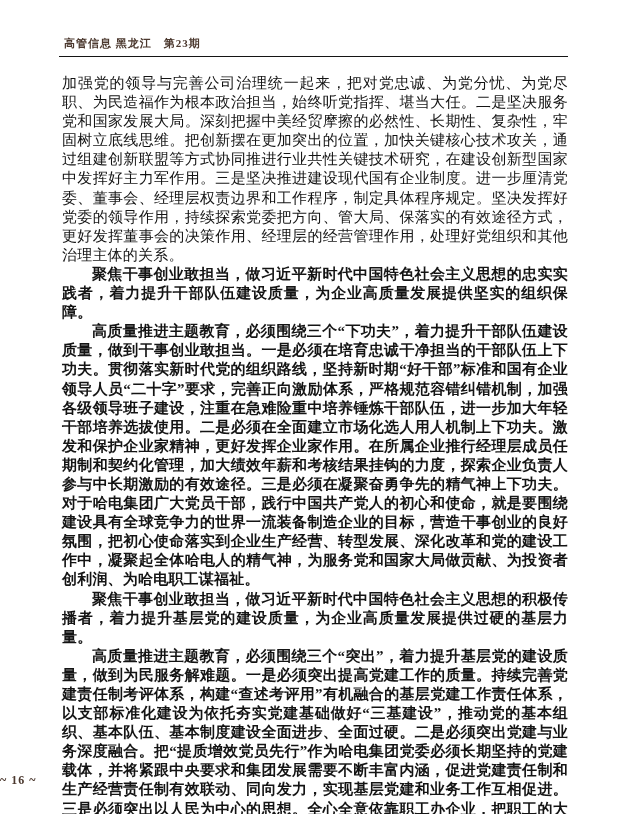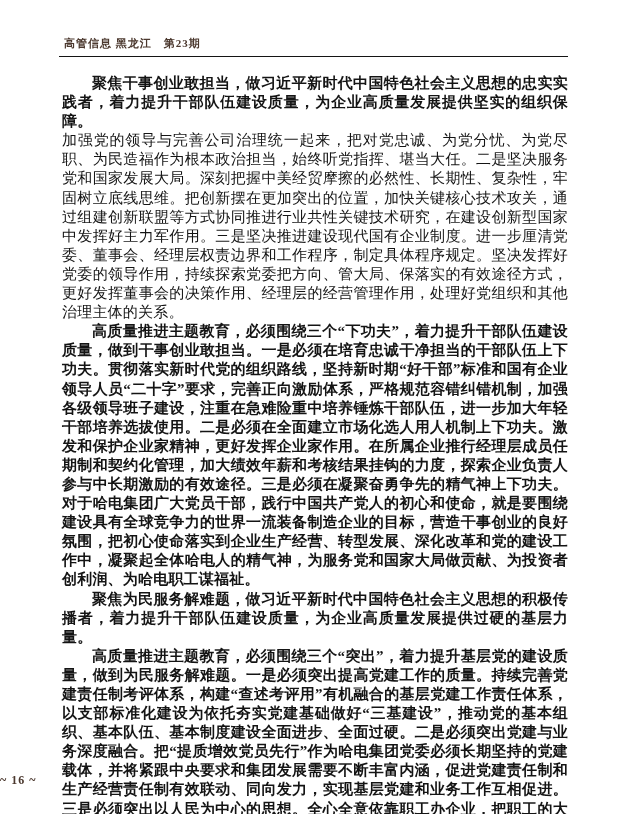--- a/index.html
+++ b/index.html
@@ -60,23 +60,23 @@
 </head>
 <body>
 
 <div class="page">
   <div>
     <span class="header-text">高管信息 黑龙江　第23期</span>
     <div class="header-rule"></div>
   </div>
 
   <div class="body-text" id="paragraphs">
+      <p class="para">加强党的领导与完善公司治理统一起来，把对党忠诚、为党分忧、为党尽职、为民造福作为根本政治担当，始终听党指挥、堪当大任。二是坚决服务党和国家发展大局。深刻把握中美经贸摩擦的必然性、长期性、复杂性，牢固树立底线思维。把创新摆在更加突出的位置，加快关键核心技术攻关，通过组建创新联盟等方式协同推进行业共性关键技术研究，在建设创新型国家中发挥好主力军作用。三是坚决推进建设现代国有企业制度。进一步厘清党委、董事会、经理层权责边界和工作程序，制定具体程序规定。坚决发挥好党委的领导作用，持续探索党委把方向、管大局、保落实的有效途径方式，更好发挥董事会的决策作用、经理层的经营管理作用，处理好党组织和其他治理主体的关系。</p>
       <p class="para bold indent">聚焦干事创业敢担当，做习近平新时代中国特色社会主义思想的忠实实践者，着力提升干部队伍建设质量，为企业高质量发展提供坚实的组织保障。</p>
-      <p class="para">加强党的领导与完善公司治理统一起来，把对党忠诚、为党分忧、为党尽职、为民造福作为根本政治担当，始终听党指挥、堪当大任。二是坚决服务党和国家发展大局。深刻把握中美经贸摩擦的必然性、长期性、复杂性，牢固树立底线思维。把创新摆在更加突出的位置，加快关键核心技术攻关，通过组建创新联盟等方式协同推进行业共性关键技术研究，在建设创新型国家中发挥好主力军作用。三是坚决推进建设现代国有企业制度。进一步厘清党委、董事会、经理层权责边界和工作程序，制定具体程序规定。坚决发挥好党委的领导作用，持续探索党委把方向、管大局、保落实的有效途径方式，更好发挥董事会的决策作用、经理层的经营管理作用，处理好党组织和其他治理主体的关系。</p>
       <p class="para indent">高质量推进主题教育，必须围绕三个“下功夫”，着力提升干部队伍建设质量，做到干事创业敢担当。一是必须在培育忠诚干净担当的干部队伍上下功夫。贯彻落实新时代党的组织路线，坚持新时期“好干部”标准和国有企业领导人员“二十字”要求，完善正向激励体系，严格规范容错纠错机制，加强各级领导班子建设，注重在急难险重中培养锤炼干部队伍，进一步加大年轻干部培养选拔使用。二是必须在全面建立市场化选人用人机制上下功夫。激发和保护企业家精神，更好发挥企业家作用。在所属企业推行经理层成员任期制和契约化管理，加大绩效年薪和考核结果挂钩的力度，探索企业负责人参与中长期激励的有效途径。三是必须在凝聚奋勇争先的精气神上下功夫。对于哈电集团广大党员干部，践行中国共产党人的初心和使命，就是要围绕建设具有全球竞争力的世界一流装备制造企业的目标，营造干事创业的良好氛围，把初心使命落实到企业生产经营、转型发展、深化改革和党的建设工作中，凝聚起全体哈电人的精气神，为服务党和国家大局做贡献、为投资者创利润、为哈电职工谋福祉。</p>
-      <p class="para bold indent">聚焦为民服务解难题，做习近平新时代中国特色社会主义思想的积极传播者，着力提升干部队伍建设质量，为企业高质量发展提供过硬的基层力量。</p>
+      <p class="para bold indent">聚焦干事创业敢担当，做习近平新时代中国特色社会主义思想的积极传播者，着力提升基层党的建设质量，为企业高质量发展提供过硬的基层力量。</p>
       <p class="para indent">高质量推进主题教育，必须围绕三个“突出”，着力提升基层党的建设质量，做到为民服务解难题。一是必须突出提高党建工作的质量。持续完善党建责任制考评体系，构建“查述考评用”有机融合的基层党建工作责任体系，以支部标准化建设为依托夯实党建基础做好“三基建设”，推动党的基本组织、基本队伍、基本制度建设全面进步、全面过硬。二是必须突出党建与业务深度融合。把“提质增效党员先行”作为哈电集团党委必须长期坚持的党建载体，并将紧跟中央要求和集团发展需要不断丰富内涵，促进党建责任制和生产经营责任制有效联动、同向发力，实现基层党建和业务工作互相促进。三是必须突出以人民为中心的思想。全心全意依靠职工办企业，把职工的大事小情放在心上、抓在手上，坚持常态化为职工办实事、办好事,以“让职工生活得更殷实”为出发点和落脚点抓发展、抓改革，以实际行动让职工享受到企业高质量发展的成果。</p>
     </div>
 
   <div class="footer">
     <span>~ 16 ~</span>
   </div>
 </div>
 
 </body></html>

